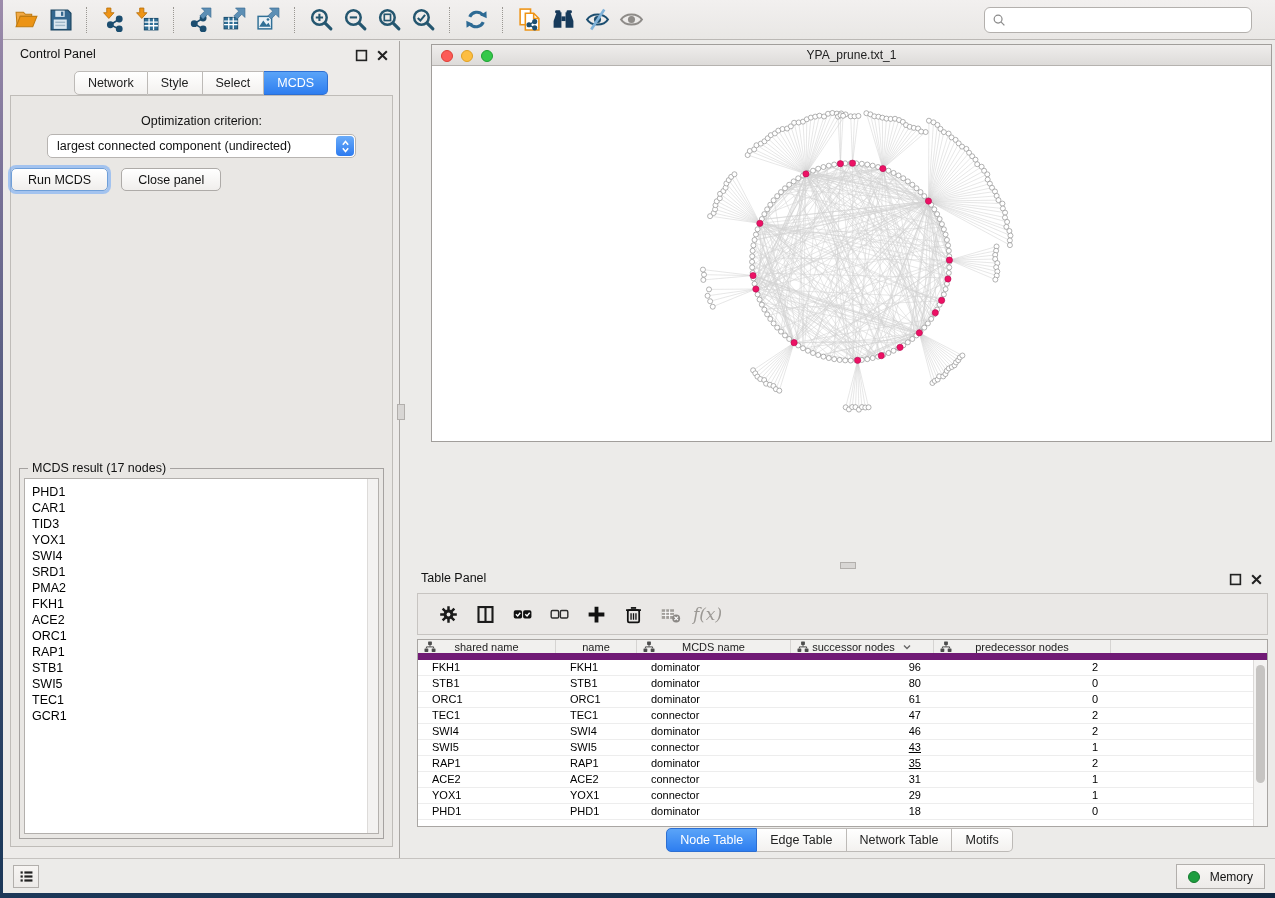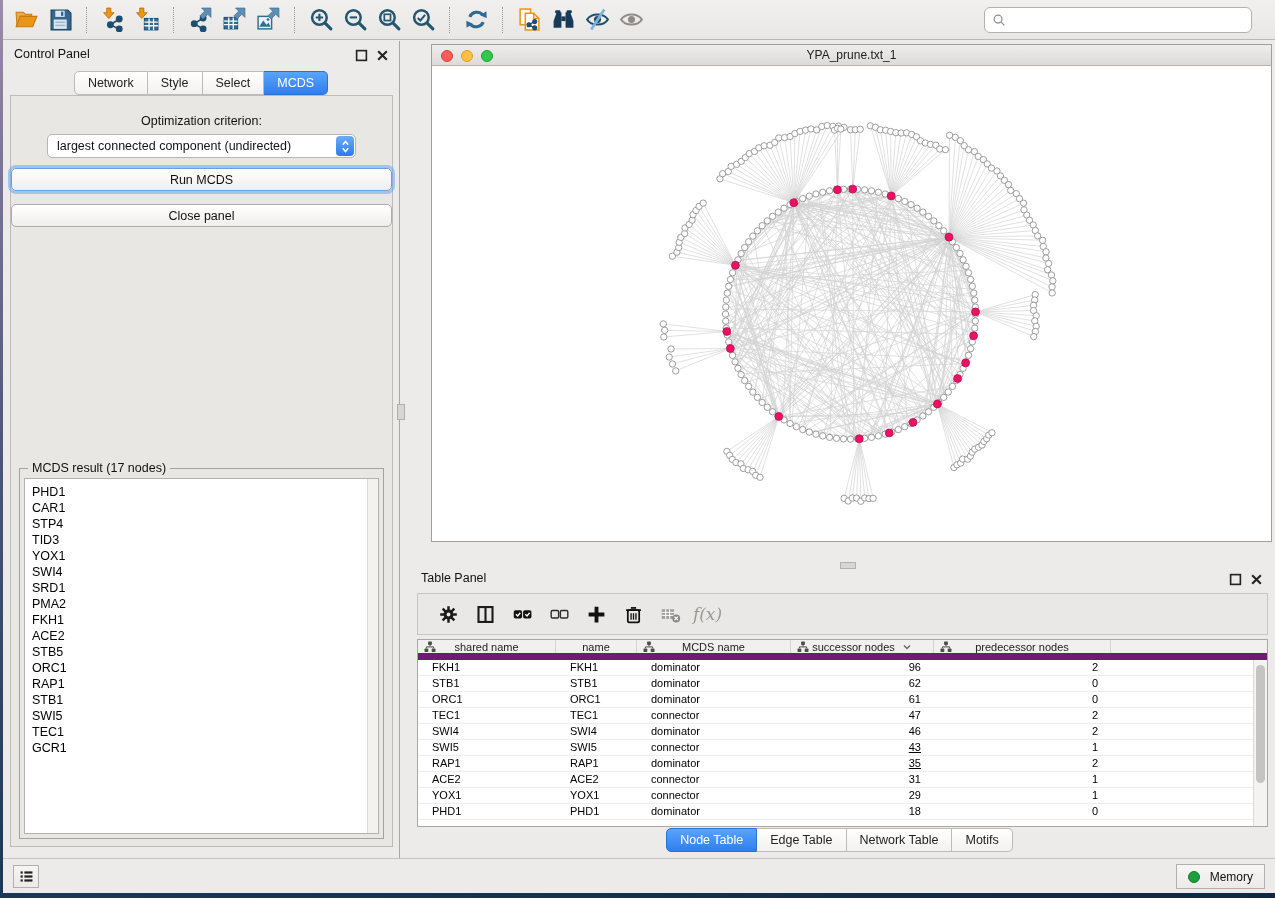--- a/index.html
+++ b/index.html
@@ -17,58 +17,58 @@
   .tb-btn svg { width:25px; height:25px; }
   .tb-sep { width:1px; height:26px; border-left:1px dotted #9a9792; margin:0 9px; }
   #toolbar-search { position:absolute; right:23px; top:7px; width:268px; height:26px;
     background:#fff; border:1px solid #b3b0ad; border-radius:6px; display:flex; align-items:center; }
   #toolbar-search svg { width:15px; height:15px; margin:0 4px 0 7px; }
   #toolbar-search input { border:none; outline:none; flex:1; height:20px; font-size:12px; background:transparent; }
 
   
   #control-panel { position:absolute; left:0; top:41px; width:397px; bottom:35px;
     background:#edebe9; border-right:1px solid #a9a6a3; }
-  .panel-title-row { position:relative; height:26px; }
+  .panel-title-row { position:relative; height:26px;margin-left:6px; }
   .panel-title { position:absolute; left:11px; top:6px; font-size:12.5px; color:#111; }
   .panel-win-btns { position:absolute; right:10px; top:7px; display:flex; gap:8px; }
   .panel-win-btns span { width:13px; height:13px; display:inline-block; cursor:pointer; }
   .seg-tabs { display:flex; justify-content:center; }
   .seg-tab { font-size:12.5px; color:#222; background:linear-gradient(#ffffff,#f3f1ef);
     border:1px solid #bdbab7; border-left-width:0; padding:4px 13px; cursor:pointer; white-space:nowrap; }
   .seg-tab:first-child { border-left-width:1px; border-radius:5px 0 0 5px; }
   .seg-tab:last-child { border-radius:0 5px 5px 0; }
   .seg-tab.active { background:linear-gradient(#5aa4f8,#2e7ef0); color:#fff; border-color:#2d6fd2; }
   #cp-tabs { position:absolute; left:0; right:0; top:30px; z-index:2; }
   #cp-content { position:absolute; left:7px; right:6px; top:54px; bottom:11px;
     background:#e9e7e4; border:1px solid #bfbcb8; }
   #opt-label { position:absolute; left:0; right:0; top:18px; text-align:center; font-size:12.5px; color:#111; }
   #criterion-select { position:absolute; left:36px; right:36px; top:38px; height:24px; background:#fff;
     border:1px solid #b7b4b1; border-radius:5px; font-size:12.5px; color:#111;
     display:flex; align-items:center; padding-left:9px; cursor:pointer; }
   #criterion-stepper { position:absolute; right:1px; top:1px; width:18px; height:20px; border-radius:4px;
     background:linear-gradient(#6aacf9,#2d7bf0); display:flex; align-items:center; justify-content:center; }
   #criterion-stepper svg { width:9px; height:15px; }
-  #cp-buttons { position:absolute; left:0; right:0; top:72px; display:flex; justify-content:flex-end; gap:13px;flex-direction:column; }
+  #cp-buttons { position:absolute; left:0; right:0; top:72px; display:flex; justify-content:flex-start; gap:13px; }
   .cp-btn { font-size:12.5px; color:#111; background:linear-gradient(#ffffff,#f0eeec);
     border:1px solid #aeaba8; border-radius:5px; height:23px; padding:0 16px; cursor:pointer; }
   .cp-btn.focused { box-shadow:0 0 0 3px rgba(106,166,248,.55); border-color:#6f9fd8; }
   #mcds-group { position:absolute; left:8px; right:8px; top:372px; bottom:7px; border:1px solid #a5a2a0; }
   #mcds-legend { position:absolute; top:-8px; left:8px; background:#e9e7e4; padding:0 4px;
     font-size:12.5px; color:#111; }
   #mcds-list-wrap { position:absolute; left:4px; right:4px; top:9px; bottom:4px;
     background:#fff; border:1px solid #b3b0ad; }
   #mcds-list { list-style:none; padding:5px 0 0 7px; font-size:12.5px; line-height:16px; color:#000; }
   #mcds-scroll { position:absolute; right:0; top:0; bottom:0; width:11px; background:#f3f2f1;
     border-left:1px solid #dddbd9; }
   .v-split-handle { position:absolute; left:394px; top:404px; width:8px; height:16px;
     background:#d8d6d4; border:1px solid #b2afac; z-index:5; cursor:col-resize; }
 
   
   #right-area { position:absolute; left:401px; top:41px; right:0; bottom:35px; }
-  #network-window { position:absolute; left:5px; top:3px; right:3px; height:498px;
+  #network-window { position:absolute; left:5px; top:3px; right:3px; height:398px;
     border:1px solid #a19e9b; background:#15803d;margin-left:22px; }
   #network-titlebar { position:relative; height:21px; background:linear-gradient(#efedec,#dddbd9);
     border-bottom:1px solid #b5b2af; }
   .traffic { position:absolute; top:4.5px; width:12px; height:12px; border-radius:50%; cursor:pointer; }
   #tl-close { left:9px;  background:#fc5b57; border:1px solid #dd3e36; }
   #tl-min   { left:29px; background:#fdbe41; border:1px solid #dfa023; }
   #tl-max   { left:49px; background:#34c84a; border:1px solid #1da032; }
   #network-title { position:absolute; left:0; right:0; top:3px; text-align:center; font-size:12px; color:#222; }
   #network-canvas { position:absolute; left:0; right:0; top:21px; bottom:0; background:#fff; cursor:grab; }
   #network-canvas svg { width:100%; height:100%; display:block; }
@@ -337,29 +337,27 @@
       <div id="cp-buttons">
         <button class="cp-btn focused" data-interactable="true">Run MCDS</button>
         <button class="cp-btn" data-interactable="true">Close panel</button>
       </div>
       <div id="mcds-group" data-interactable="false">
         <span id="mcds-legend" data-interactable="false">MCDS result (17 nodes)</span>
         <div id="mcds-list-wrap" data-interactable="false">
           <ul id="mcds-list" data-interactable="false">
               <li data-interactable="true">PHD1</li>
               <li data-interactable="true">CAR1</li>
-              <li data-interactable="true">STP4</li>
               <li data-interactable="true">TID3</li>
               <li data-interactable="true">YOX1</li>
               <li data-interactable="true">SWI4</li>
               <li data-interactable="true">SRD1</li>
               <li data-interactable="true">PMA2</li>
               <li data-interactable="true">FKH1</li>
               <li data-interactable="true">ACE2</li>
-              <li data-interactable="true">STB5</li>
               <li data-interactable="true">ORC1</li>
               <li data-interactable="true">RAP1</li>
               <li data-interactable="true">STB1</li>
               <li data-interactable="true">SWI5</li>
               <li data-interactable="true">TEC1</li>
               <li data-interactable="true">GCR1</li>
             </ul>
           <div id="mcds-scroll" data-interactable="true"></div>
         </div>
       </div>
@@ -1209,21 +1207,21 @@
               <div class="nt-td left" data-interactable="false" style="width: 138px;">FKH1</div>
               <div class="nt-td left" data-interactable="false" style="width: 81px;">FKH1</div>
               <div class="nt-td left" data-interactable="false" style="width: 154px;">dominator</div>
               <div class="nt-td right" data-interactable="false" style="width: 143px;">96</div>
               <div class="nt-td right" data-interactable="false" style="width: 177px;">2</div>
             </div>
             <div class="nt-row" data-interactable="true">
               <div class="nt-td left" data-interactable="false" style="width: 138px;">STB1</div>
               <div class="nt-td left" data-interactable="false" style="width: 81px;">STB1</div>
               <div class="nt-td left" data-interactable="false" style="width: 154px;">dominator</div>
-              <div class="nt-td right" data-interactable="false" style="width: 143px;">62</div>
+              <div class="nt-td right" data-interactable="false" style="width: 143px;">80</div>
               <div class="nt-td right" data-interactable="false" style="width: 177px;">0</div>
             </div>
             <div class="nt-row" data-interactable="true">
               <div class="nt-td left" data-interactable="false" style="width: 138px;">ORC1</div>
               <div class="nt-td left" data-interactable="false" style="width: 81px;">ORC1</div>
               <div class="nt-td left" data-interactable="false" style="width: 154px;">dominator</div>
               <div class="nt-td right" data-interactable="false" style="width: 143px;">61</div>
               <div class="nt-td right" data-interactable="false" style="width: 177px;">0</div>
             </div>
             <div class="nt-row" data-interactable="true">

